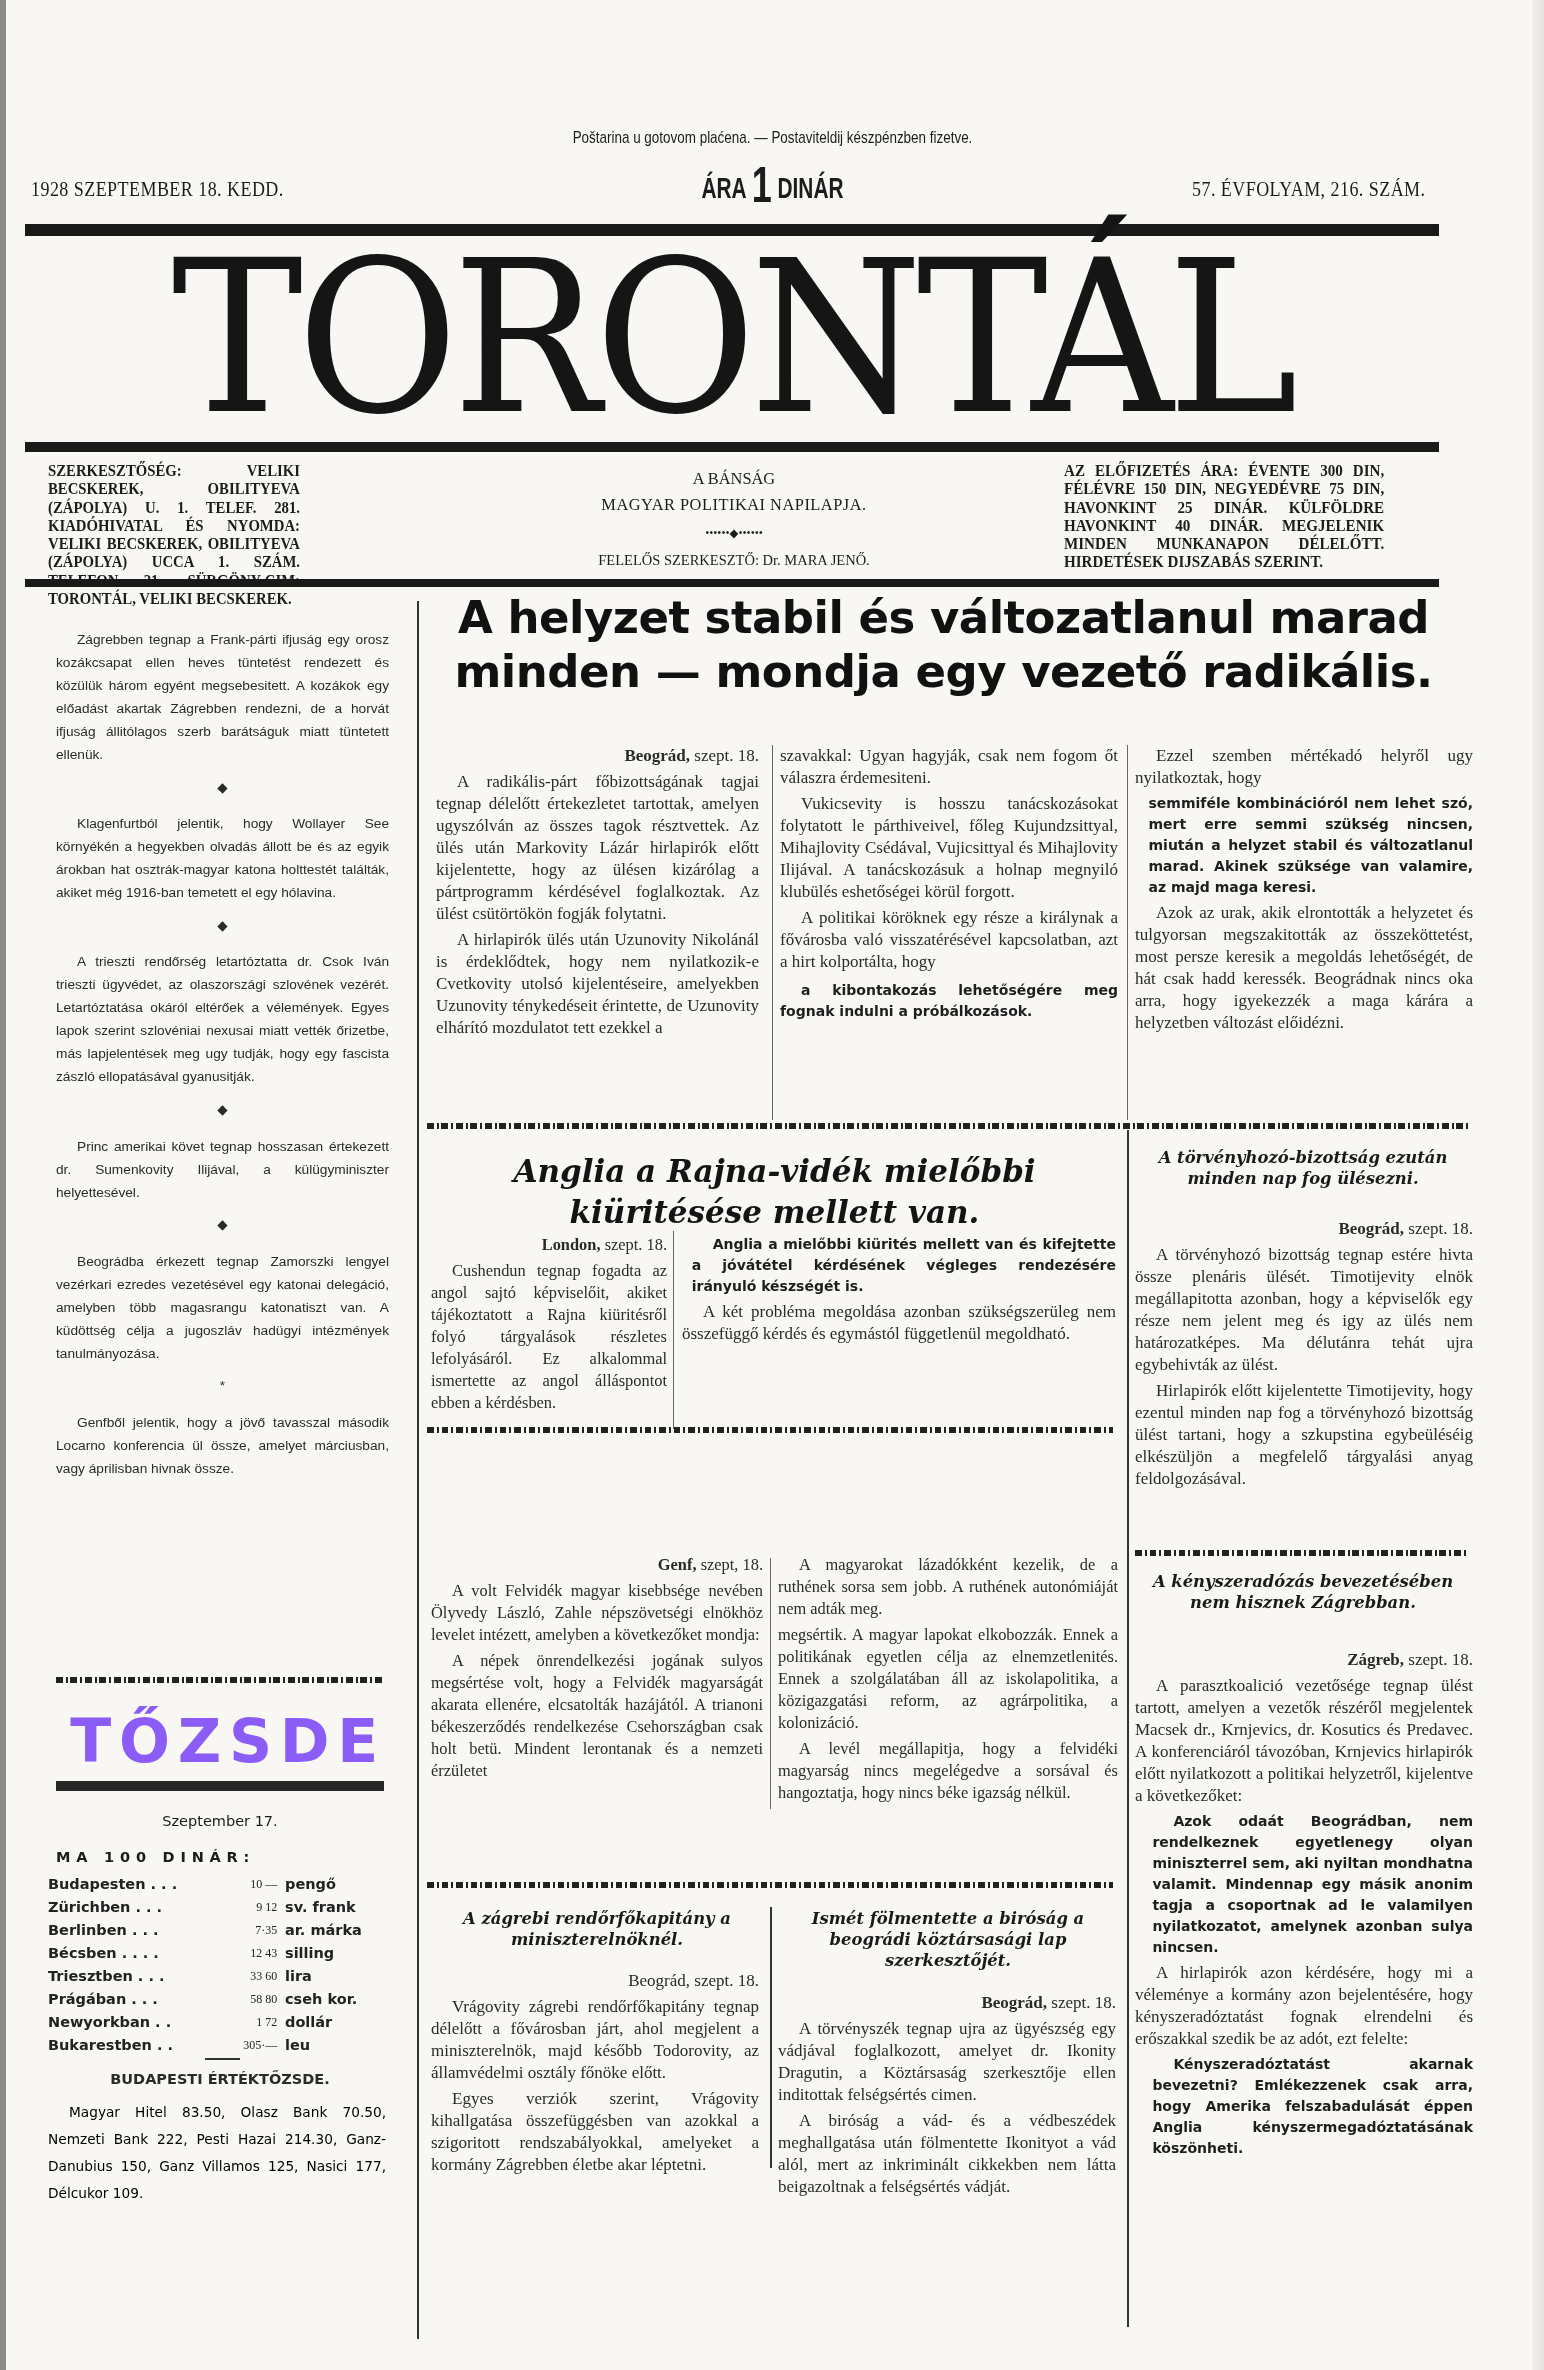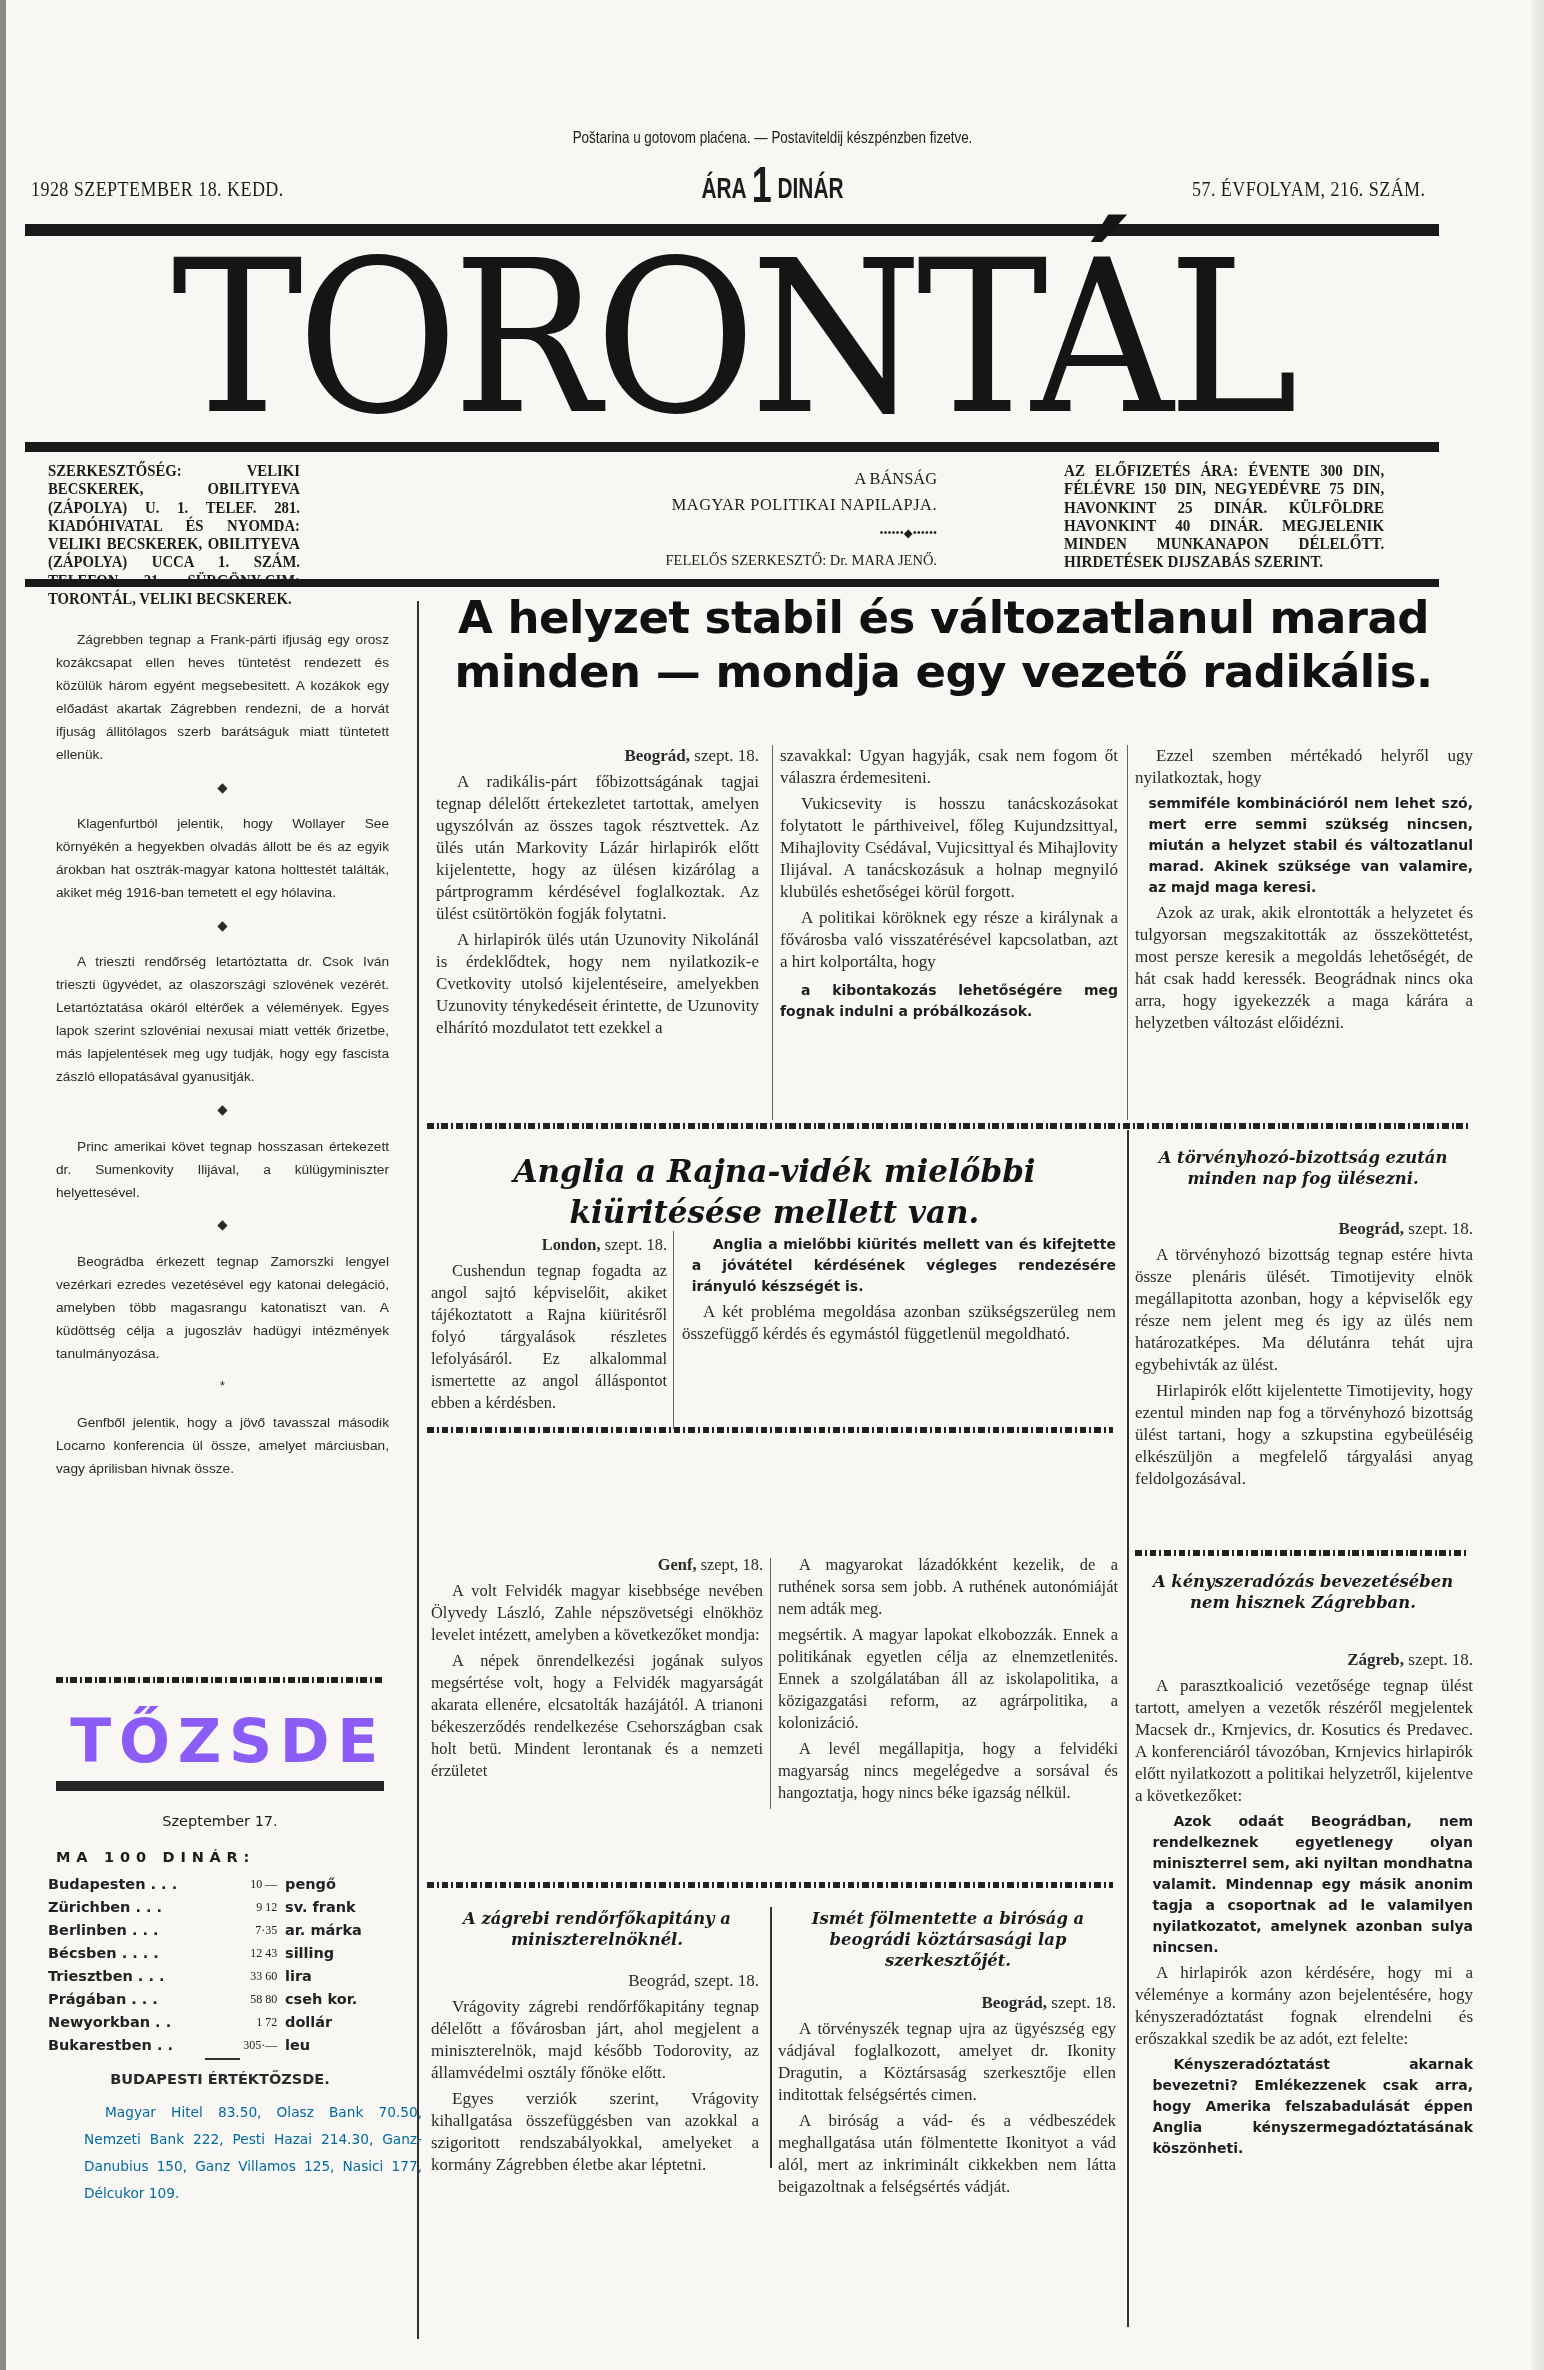--- a/index.html
+++ b/index.html
@@ -11,21 +11,21 @@
 
   .postal { position: absolute; left: 0; width: 1545px; top: 128px; text-align: center; font-family: "Liberation Sans Narrow","Liberation Sans", sans-serif; font-size: 16.4px; transform: scaleX(0.82); }
   .dateline { position: absolute; top: 178px; font-family: "Liberation Serif", serif; font-size: 20px; letter-spacing: 0.5px; transform: scaleX(0.9); transform-origin: left; }
   .price { position: absolute; top: 156px; left: 647px; width: 251px; text-align: center; font-family: "Liberation Sans", sans-serif; font-weight: bold; font-size: 29px; transform: scaleX(0.72); }
   .price .big { font-size: 50px; vertical-align: -3.9px; }
 
   .rule-thick { position: absolute; left: 25px; width: 1414px; height: 12.6px; background: #1a1a1a; }
   .masthead { position: absolute; left: 25px; top: 241px; width: 1414px; text-align: center; font-family: "DejaVu Serif", serif; font-size: 193px; line-height: 193px; letter-spacing: -5.8px; transform: scaleX(1.02) scaleY(1.1); color: #151515; }
 
   .info-left { position: absolute; left: 48px; top: 462px; width: 280px; font-family: "Liberation Serif", serif; font-weight: bold; font-size: 16.4px; line-height: 18.3px; transform: scaleX(0.9); transform-origin: left; text-align: justify; }
-  .info-mid { position: absolute; left: 531px; top: 469px; width: 406px; text-align: right; font-family: "Liberation Serif", serif; font-size: 16.4px; }
+  .info-mid { position: absolute; left: 531px; top: 469px; width: 406px; text-align: center; font-family: "Liberation Serif", serif; font-size: 16.4px; }
   .info-mid .l1 { font-size: 16.4px; margin-bottom: 5.8px; }
   .info-mid .l2 { font-size: 16.4px; margin-bottom: 11.6px; letter-spacing: 0.5px; }
   .info-mid .l3 { font-size: 11.6px; margin-bottom: 11.6px; }
   .info-mid .l4 { font-size: 14.5px; }
   .info-right { position: absolute; left: 1064px; top: 462px; width: 348px; font-family: "Liberation Serif", serif; font-weight: bold; font-size: 16.4px; line-height: 18.3px; transform: scaleX(0.92); transform-origin: left; text-align: justify; }
 
   .col-rule { position: absolute; width: 1.9px; background: #333; }
   .dot-rule { position: absolute; height: 5.8px; background: repeating-linear-gradient(to right, #222 0 6.8px, transparent 6.8px 9.7px, #222 9.7px 11.6px, transparent 11.6px 14.5px); }
 
   .col { position: absolute; font-family: "Liberation Serif", serif; color: #2a2a2a; font-size: 17px; line-height: 22px; text-align: justify; }
@@ -46,21 +46,21 @@
   .tozsde-bar { position: absolute; left: 56px; top: 1781px; width: 328px; height: 9.7px; background: #262626; }
   .tz-date { position: absolute; left: 56px; top: 1813px; width: 328px; text-align: center; font-family: "DejaVu Sans", sans-serif; font-size: 14.5px; }
   .tz-head { position: absolute; left: 56px; top: 1849px; width: 328px; text-align: left; font-family: "DejaVu Sans", sans-serif; font-weight: bold; font-size: 14.5px; letter-spacing: 5.8px; }
   .tz-table { position: absolute; left: 48px; top: 1873px; width: 338px; font-family: "DejaVu Sans", sans-serif; font-size: 14.5px; line-height: 23px; font-weight: bold; color: #222; }
   .tz-row { display: flex; }
   .tz-row .city { width: 169px; white-space: nowrap; }
   .tz-row .val { width: 68px; text-align: right; padding-right: 7.7px; font-family: "Liberation Serif", serif; font-weight: normal; font-size: 12px; }
   .tz-row .cur { flex: 1; white-space: nowrap; }
   .tz-dash { position: absolute; left: 205px; top: 2058px; width: 35px; height: 1.9px; background: #333; }
   .bud-title { position: absolute; left: 56px; top: 2071px; width: 328px; text-align: center; font-family: "DejaVu Sans", sans-serif; font-size: 14.5px; font-weight: bold; color: #2a2a2a; }
-  .bud-body { position: absolute; left: 48px; top: 2099px; width: 338px; font-family: "DejaVu Sans", sans-serif; font-size: 13.7px; line-height: 27px; text-align: justify; text-indent: 21px; color: #0369a1; margin-left: 36px; }
+  .bud-body { position: absolute; left: 48px; top: 2099px; width: 338px; font-family: "DejaVu Sans", sans-serif; font-size: 13.7px; line-height: 27px; text-align: justify; text-indent: 21px; color: #000000; }
 </style>
 </head>
 <body>
 
 <div class="page">
   <div class="edge-left"></div>
   <div class="edge-right"></div>
 
   <div class="postal">Poštarina u gotovom plaćena. — Postaviteldij készpénzben fizetve.</div>
   <div class="dateline" style="left:31px;">1928 SZEPTEMBER 18. KEDD.</div>

